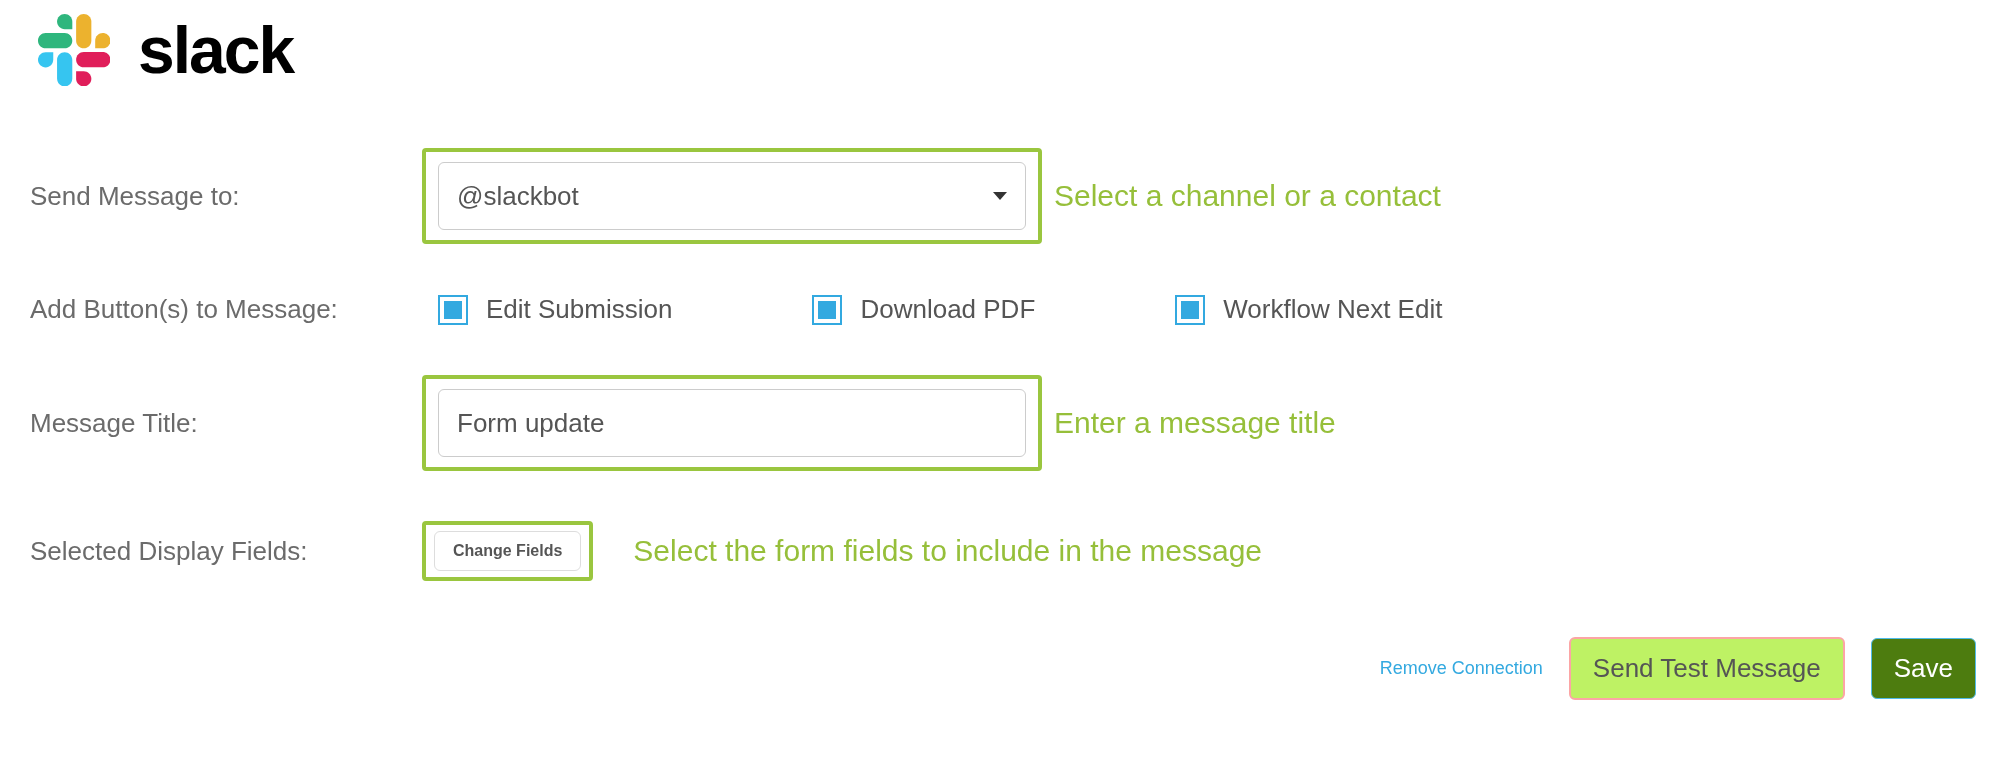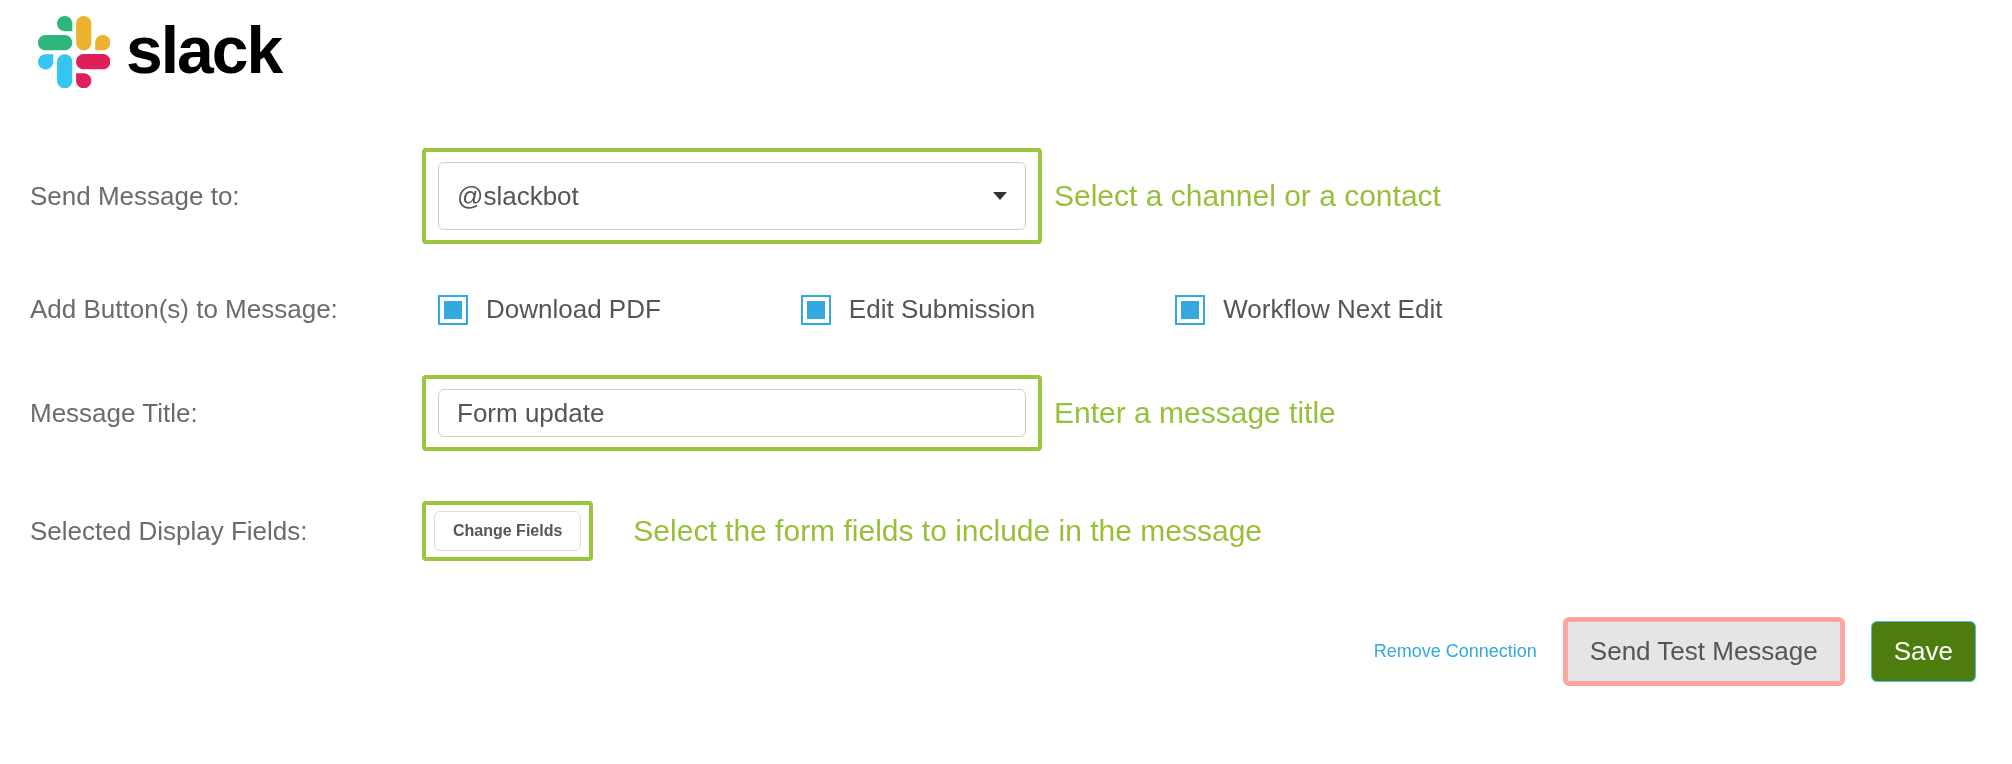--- a/index.html
+++ b/index.html
@@ -4,21 +4,21 @@
 <style>
   * { box-sizing: border-box; margin: 0; padding: 0; }
   html, body { width: 2012px; height: 764px; }
   body {
     font-family: -apple-system, BlinkMacSystemFont, "Segoe UI", Helvetica, Arial, sans-serif;
     background: #fff;
     color: #555;
     font-size: 26px;
     padding: 10px 30px;
   }
-  .logo-wrap { display: flex; align-items: flex-end; gap: 16px; margin: 2px 0 60px 8px; }
+  .logo-wrap { display: flex; align-items: center; gap: 28px; margin: 2px 0 60px 8px; }
   .logo-text {
     font-weight: 900;
     font-size: 66px;
     letter-spacing: -2px;
     color: #000;
   }
   .logo-mark { width: 72px; height: 72px; position: relative; }
   .form { display: flex; flex-direction: column; gap: 50px; }
   .row { display: grid; grid-template-columns: 380px 620px 1fr; align-items: center; column-gap: 12px; }
   .label { color: #6b6b6b; font-size: 26px; }
@@ -51,21 +51,21 @@
     width: 0; height: 0;
     border-left: 7px solid transparent;
     border-right: 7px solid transparent;
     border-top: 8px solid #333;
   }
   .input-box {
     flex: 1;
     background: #fff;
     border: 1px solid #ccc;
     border-radius: 6px;
-    height: 48px;
+    height: 68px;
     padding: 0 18px;
     font-size: 26px;
     color: #555;
     outline: none;
     font-family: inherit;
   }
   .checks-row {
     grid-column: 2 / 4;
     display: flex;
     gap: 140px;
@@ -110,22 +110,22 @@
     gap: 26px;
     margin-top: 56px;
     padding-right: 6px;
   }
   .link {
     color: #33a9e0;
     font-size: 18px;
     cursor: pointer;
   }
   .btn {
-    border: 5px solid #fca5a5;
-    background: #e5e5e5;
+    border: 2px solid #fca5a5;
+    background: #bef264;
     border-radius: 6px;
     padding: 14px 22px;
     font-size: 26px;
     color: #555;
     cursor: pointer;
     font-family: inherit;
   }
   .btn-primary {
     background: #4d7c0f;
     border: 1px solid #4fbbe8;
@@ -166,27 +166,27 @@
     <div class="annot">Select a channel or a contact</div>
   </div>
 
   <div class="row">
     <div class="label">Add Button(s) to Message:</div>
     <div class="checks-row">
       <div class="check-item">
         <div class="chk">
             <div class="chk-inner"></div>
           </div>
-        <span class="chk-label">Download PDF</span>
+        <span class="chk-label">Edit Submission</span>
       </div>
       <div class="check-item">
         <div class="chk">
             <div class="chk-inner"></div>
           </div>
-        <span class="chk-label">Edit Submission</span>
+        <span class="chk-label">Download PDF</span>
       </div>
       <div class="check-item">
         <div class="chk">
             <div class="chk-inner"></div>
           </div>
         <span class="chk-label">Workflow Next Edit</span>
       </div>
     </div>
   </div>
 

